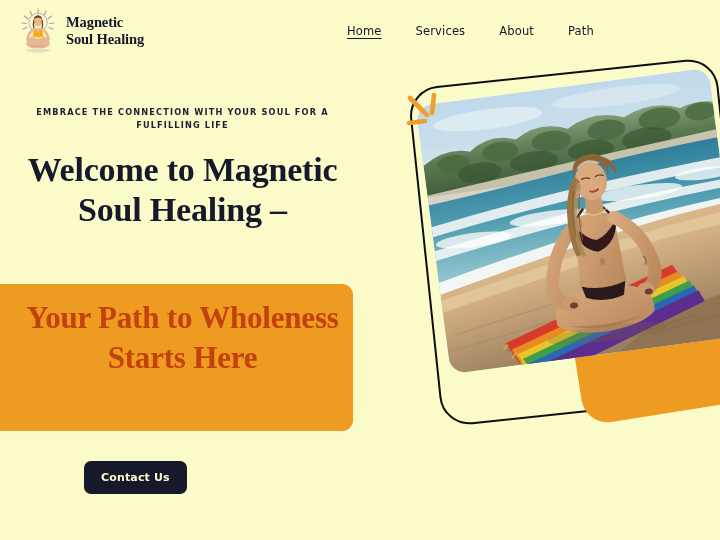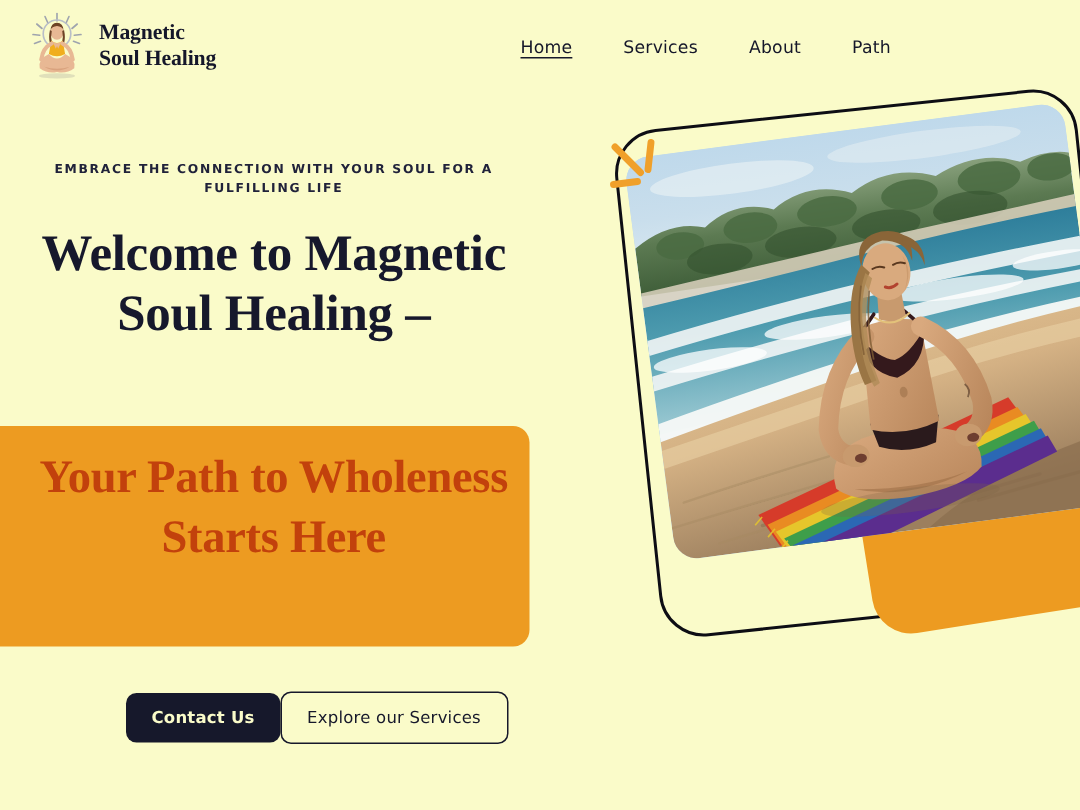--- a/index.html
+++ b/index.html
@@ -141,21 +141,21 @@
     letter-spacing: -0.2px;
     z-index: 20;
   }
 
   .cta-row {
     position: absolute;
     left: 68px;
     top: 461px;
     display: flex;
     align-items: center;
-    gap: 0;
+    gap: 12px;
     z-index: 25;
     padding-left: 16px;
   }
 
   .btn-primary {
     background: #16182B;
     color: #FAFBC9;
     border: none;
     border-radius: 7px;
     padding: 10px 17px;
@@ -298,21 +298,20 @@
   <div class="eyebrow">EMBRACE THE CONNECTION WITH YOUR SOUL FOR A FULFILLING LIFE</div>
 
   <div class="headline">Welcome to Magnetic Soul Healing –</div>
 
   <div class="highlight-block"></div>
 
   <div class="highlight-text">Your Path to Wholeness Starts Here</div>
 
   <div class="cta-row">
     <button class="btn-primary">Contact Us</button>
-    <button class="btn-secondary">Explore our Services</button>
   </div>
 
   <div class="visual">
 
     <div class="spark">
       <svg viewBox="0 0 40 42" width="40" height="42">
         <g stroke="#F0A02A" stroke-width="4.6" stroke-linecap="round">
           <line x1="6" y1="8" x2="23" y2="25"></line>
           <line x1="30" y1="5" x2="28" y2="23"></line>
           <line x1="5" y1="33" x2="21" y2="31"></line>

